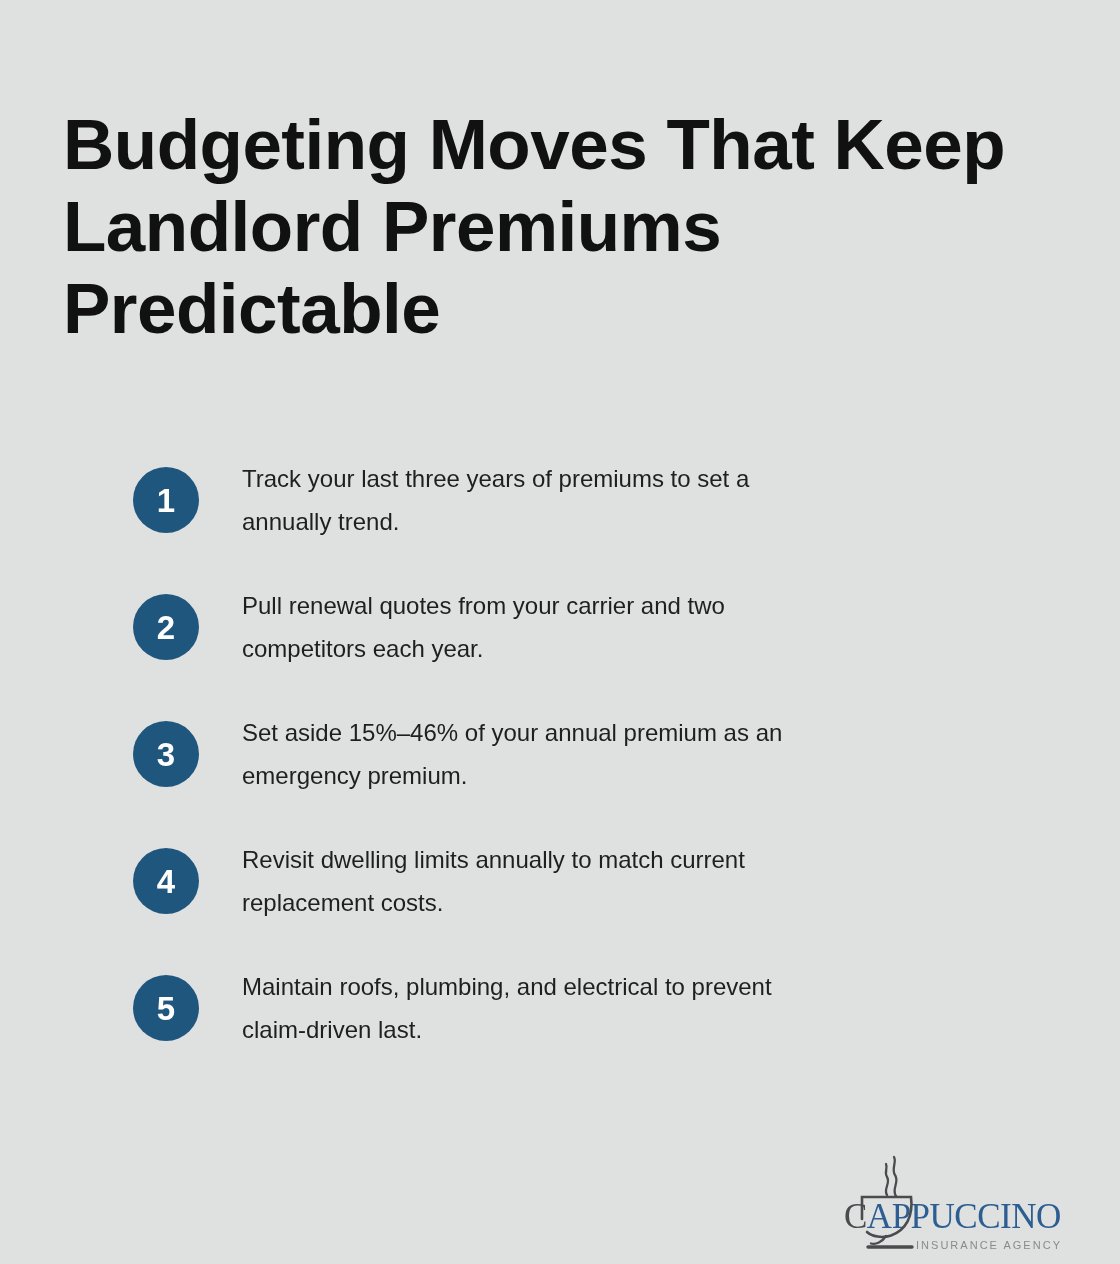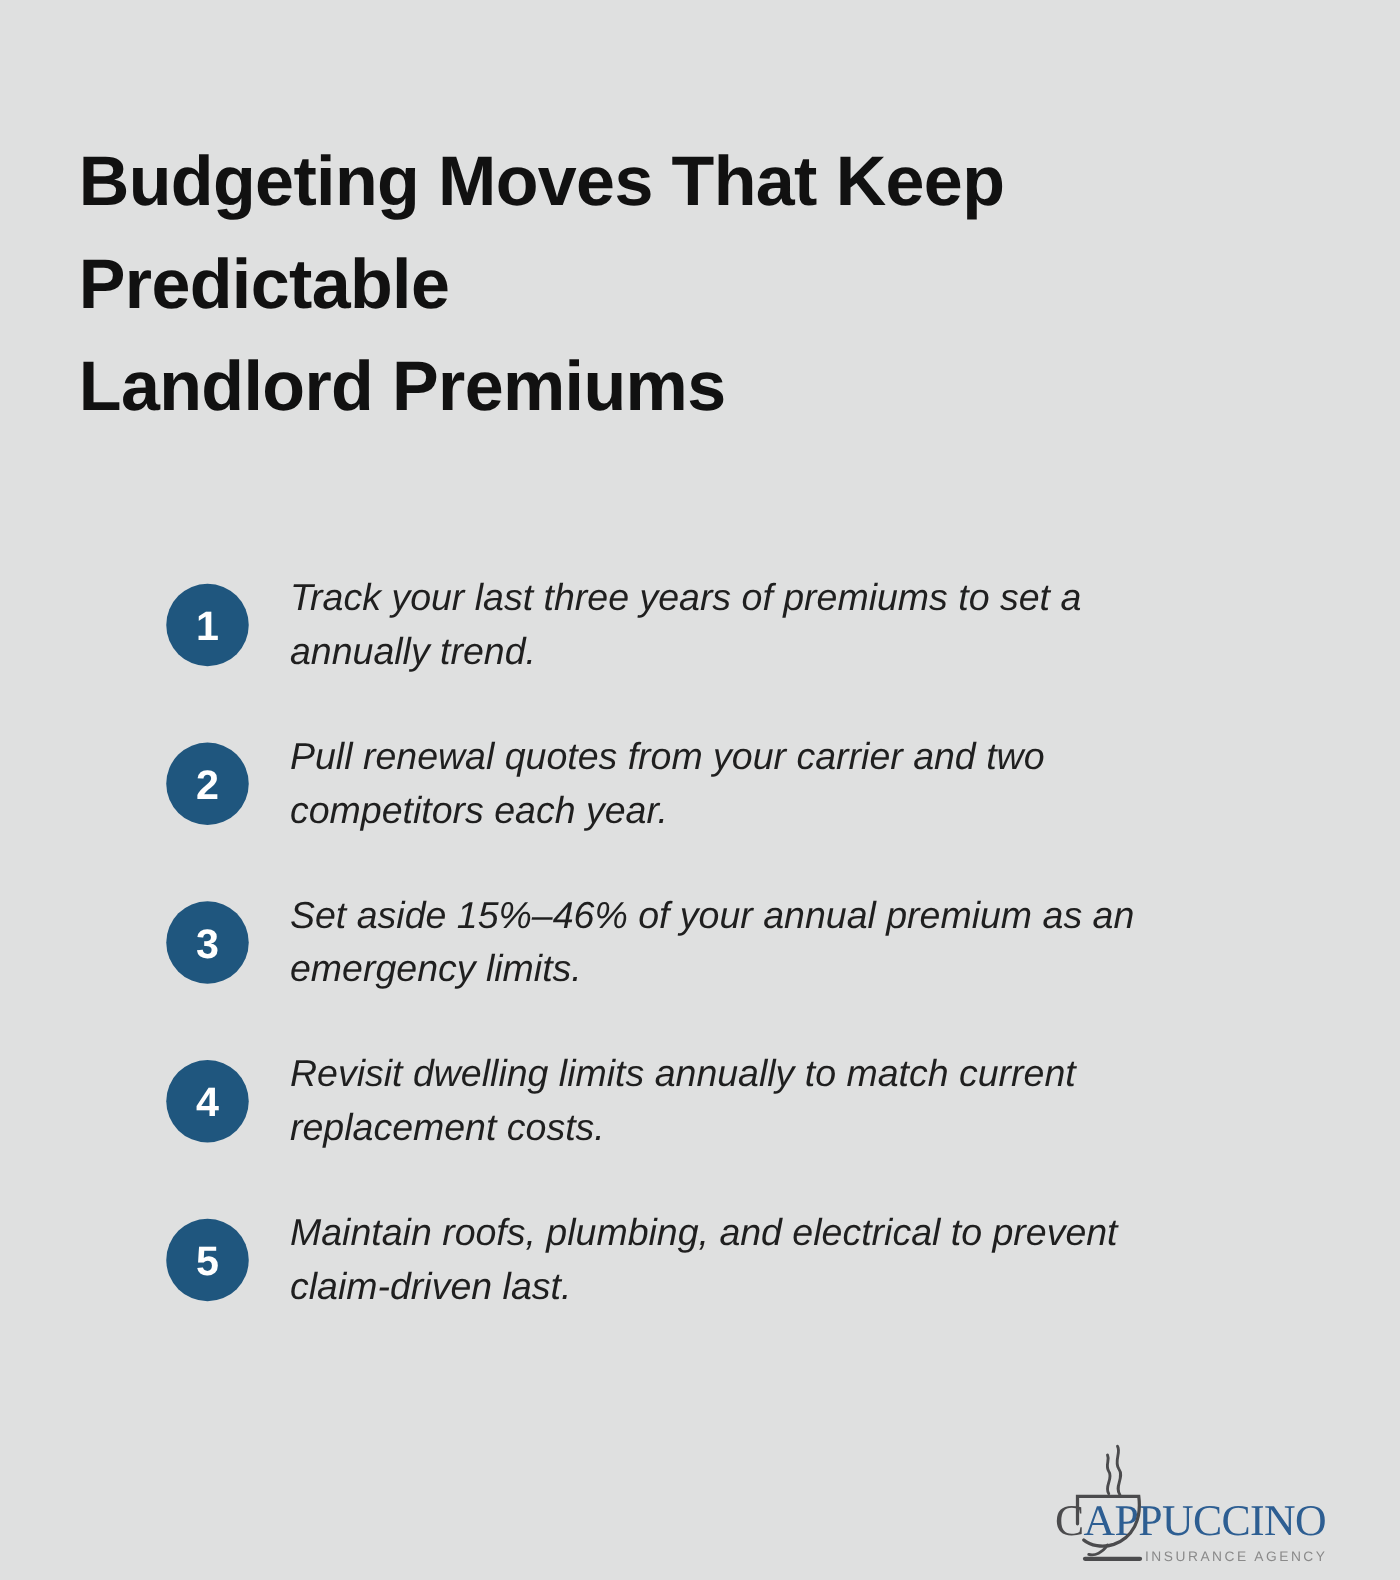--- a/index.html
+++ b/index.html
@@ -20,21 +20,21 @@
     height: 1264px;
     background: var(--background);
     font-family: "Liberation Sans", sans-serif;
     overflow: hidden;
   }
   .title {
     position: absolute;
     left: 63px;
     top: 104px;
     width: 950px;
-    font-size: 56px;
+    font-size: 71px;
     font-weight: 700;
     line-height: 82px;
     letter-spacing: -0.5px;
     color: var(--title_text);
   }
   .title-line { display: block; }
   .steps {
     position: absolute;
     left: 133px;
     top: 458px;
@@ -55,26 +55,25 @@
     background: var(--badge);
     color: var(--badge_text);
     font-size: 33px;
     font-weight: 700;
     display: flex;
     align-items: center;
     justify-content: center;
     line-height: 1;
   }
   .step-text {
-    margin-left: 33px;
+    margin-left: 43px;
     width: 800px;
-    font-size: 30px;
+    font-size: 24px;
     line-height: 43px;
     color: var(--body_text);
-    font-style: italic;
   }
   .step-line { display: block; }
   .logo {
     position: absolute;
     left: 838px;
     top: 1152px;
     width: 260px;
     height: 120px;
     text-align: right;
   }
@@ -98,22 +97,22 @@
     stroke-linecap: round;
   }
 </style>
 </head>
 <body>
 
 <div class="page">
 
   <h1 class="title">
     <span class="title-line">Budgeting Moves That Keep</span>
+    <span class="title-line">Landlord Premiums</span>
     <span class="title-line">Predictable</span>
-    <span class="title-line">Landlord Premiums</span>
   </h1>
 
   <div class="steps">
 
     <div class="step">
       <div class="badge">1</div>
       <div class="step-text">
         <span class="step-line">Track your last three years of premiums to set a</span>
         <span class="step-line">annually trend.</span>
       </div>
@@ -124,21 +123,21 @@
       <div class="step-text">
         <span class="step-line">Pull renewal quotes from your carrier and two</span>
         <span class="step-line">competitors each year.</span>
       </div>
     </div>
 
     <div class="step">
       <div class="badge">3</div>
       <div class="step-text">
         <span class="step-line">Set aside 15%–46% of your annual premium as an</span>
-        <span class="step-line">emergency limits.</span>
+        <span class="step-line">emergency premium.</span>
       </div>
     </div>
 
     <div class="step">
       <div class="badge">4</div>
       <div class="step-text">
         <span class="step-line">Revisit dwelling limits annually to match current</span>
         <span class="step-line">replacement costs.</span>
       </div>
     </div>

